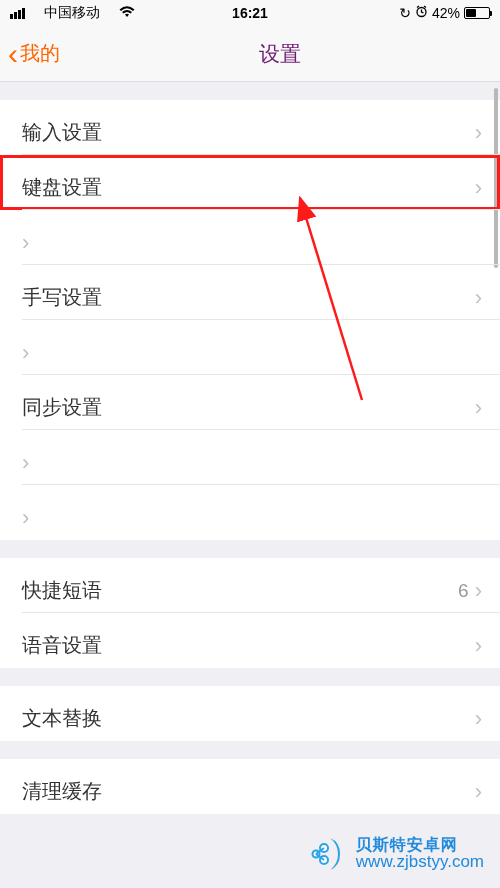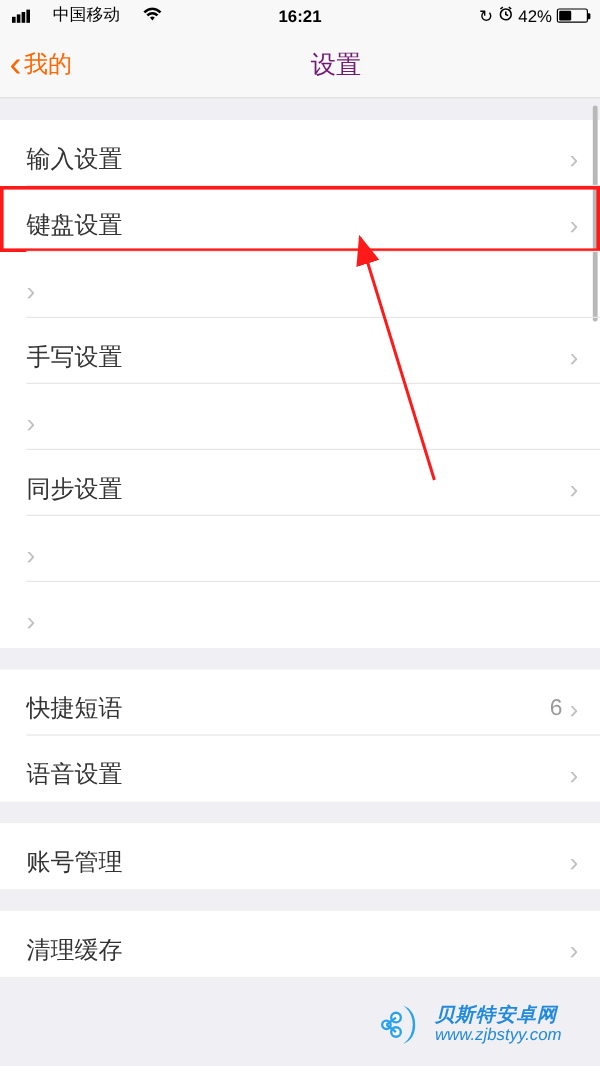--- a/index.html
+++ b/index.html
@@ -97,35 +97,34 @@
     .arrow-svg {
       position: absolute;
       top: 190px;
       left: 182px;
       z-index: 10;
       pointer-events: none;
     }
     .watermark {
       position: absolute;
       bottom: 14px;
-      right: 32px;
+      right: 16px;
       display: flex;
       align-items: center;
       gap: 6px;
       z-index: 20;
-      font-style: italic;
     }
     .wm-logo {
       width: 40px;
       height: 40px;
       position: relative;
     }
     .wm-text { display: flex; flex-direction: column; line-height: 1.1; }
     .wm-line1 { font-size: 16px; font-weight: bold; color: #228adb; letter-spacing: 1px; }
-    .wm-line2 { font-size: 14px; color: #228adb; }
+    .wm-line2 { font-size: 17px; color: #228adb; }
     .signal-bars { display: inline-flex; align-items: flex-end; gap: 1px; }
     .signal-bars span { width: 3px; background: #000; }
     .signal-bars span:nth-child(1){height:5px}
     .signal-bars span:nth-child(2){height:7px}
     .signal-bars span:nth-child(3){height:9px}
     .signal-bars span:nth-child(4){height:11px}
     .battery {
       width: 26px; height: 12px; border: 1px solid #000; border-radius: 2px; position: relative; display: inline-block;
     }
     .battery::after { content:""; position:absolute; right:-3px; top:3px; width:2px; height:5px; background:#000; border-radius:0 1px 1px 0;}
@@ -222,21 +221,21 @@
         <span class="row-value">6</span>
         <span class="chevron">›</span>
       </div>
       <div class="row">
         <span class="row-label">语音设置</span>
         <span class="chevron">›</span>
       </div>
     </div>
     <div class="group">
       <div class="row">
-        <span class="row-label">账号管理</span>
+        <span class="row-label">文本替换</span>
         <span class="chevron">›</span>
       </div>
     </div>
     <div class="group">
       <div class="row">
         <span class="row-label">清理缓存</span>
         <span class="chevron">›</span>
       </div>
     </div>
   </div>

